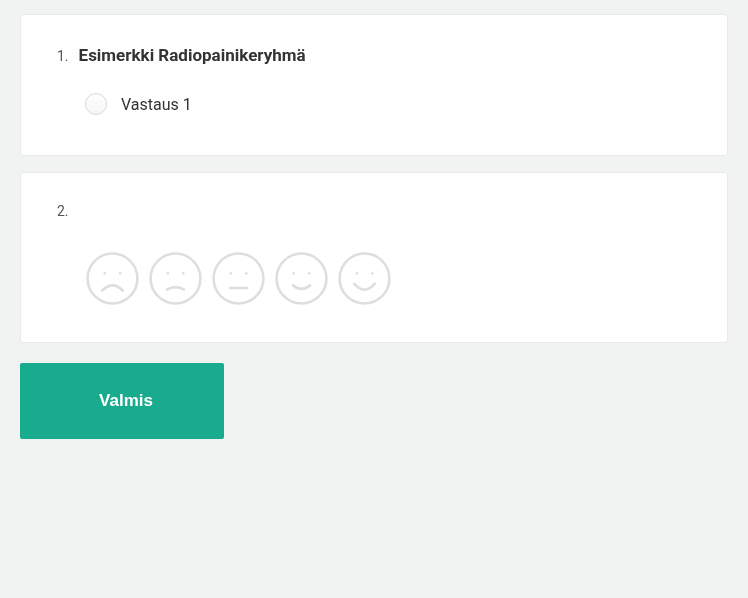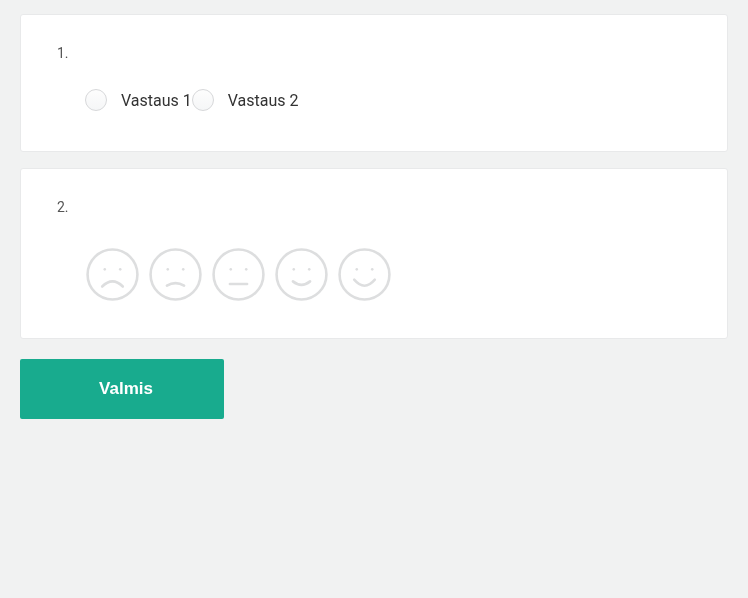--- a/index.html
+++ b/index.html
@@ -28,21 +28,22 @@
     color: #555;
   }
   .q-title {
     font-size: 17px;
     font-weight: 700;
     color: #333;
   }
   .options {
     padding-left: 28px;
     display: flex;
-    flex-direction: row;
+    flex-direction: column;
+    gap: 28px;
     padding-bottom: 10px;
   }
   .option {
     display: flex;
     align-items: center;
     gap: 14px;
   }
   .radio {
     width: 22px;
     height: 22px;
@@ -71,44 +72,41 @@
   .face svg { display: block; width: 100%; height: 100%; }
   .submit {
     background: #18ab8e;
     color: #fff;
     font-size: 17px;
     font-weight: 700;
     text-align: center;
     border: none;
     border-radius: 2px;
     width: 204px;
-    height: 60px;
+    height: 76px;
     cursor: pointer;
     margin-top: 20px;
     display: flex;
     align-items: center;
     justify-content: center;
     padding-left: 8px;
   }
 </style>
 </head>
 <body>
 
 <div class="card">
   <div class="q-row">
     <span class="q-num">1.</span>
+    <span class="q-title">Esimerkki Radiopainikeryhmä</span>
   </div>
   <div class="options">
     <label class="option">
       <span class="radio"></span>
       <span class="option-label">Vastaus 1</span>
-    </label>
-    <label class="option">
-      <span class="radio"></span>
-      <span class="option-label">Vastaus 2</span>
     </label>
   </div>
 </div>
 
 <div class="card">
   <div class="q-row">
     <span class="q-num">2.</span>
   </div>
   <div class="faces">
     <div class="face">

